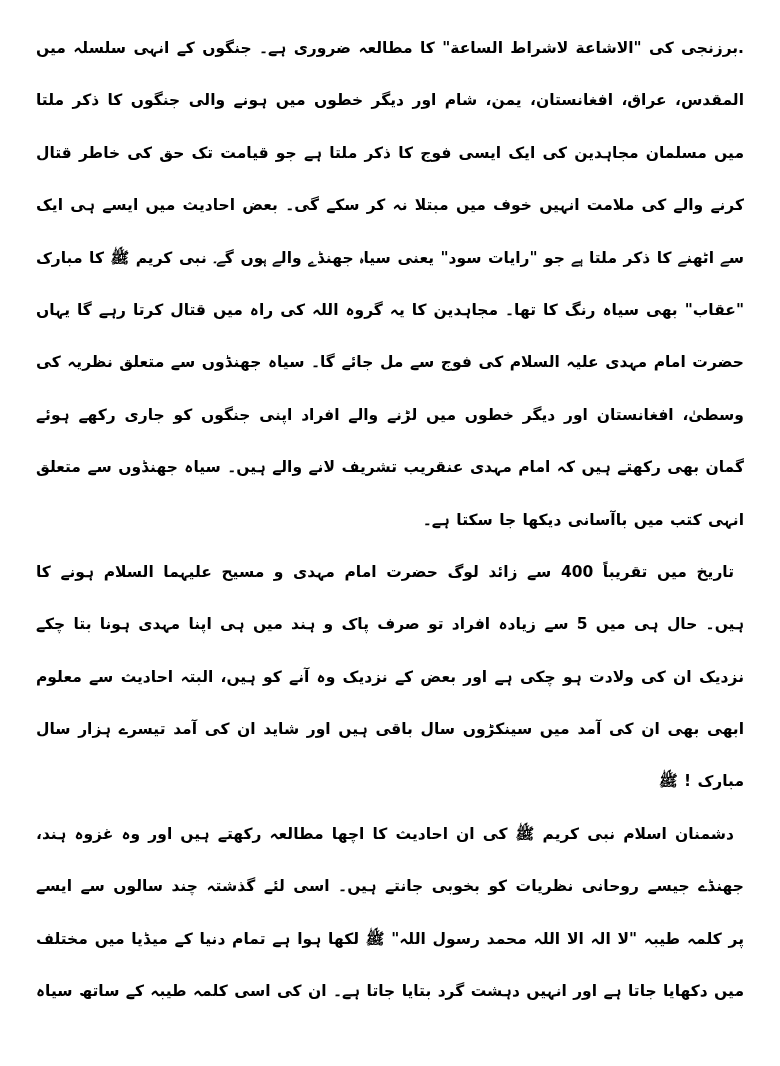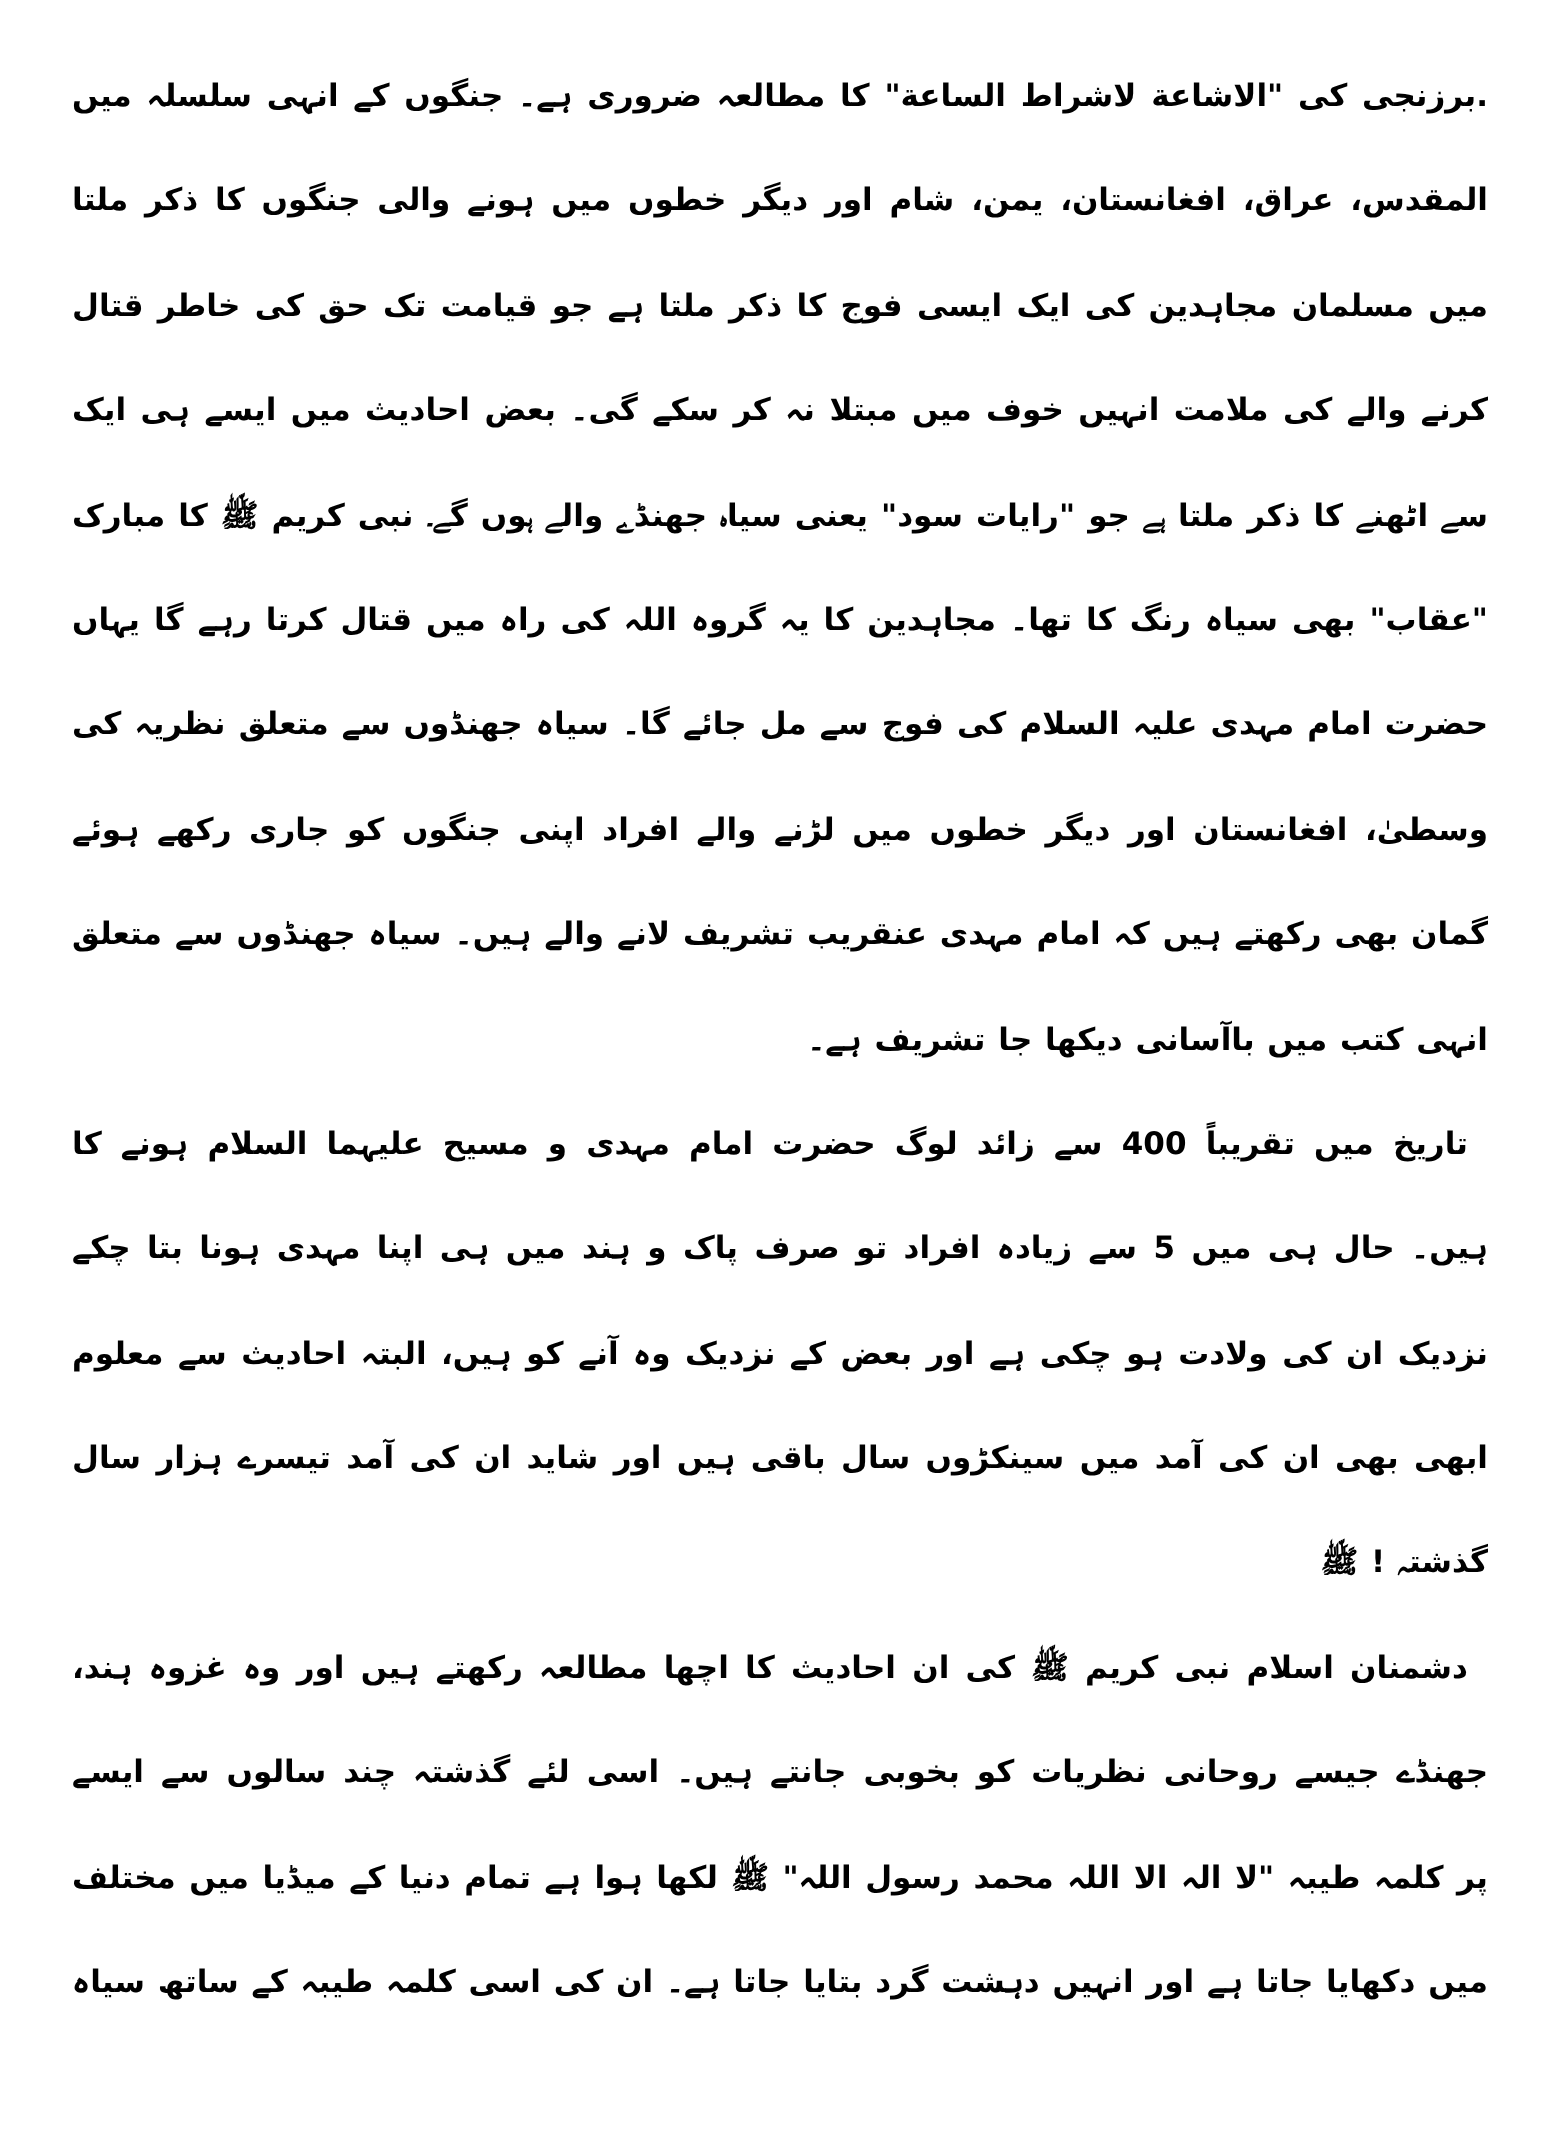--- a/index.html
+++ b/index.html
@@ -51,28 +51,28 @@
       <div class="para">
         <div class="line">.برزنجی کی "الاشاعة لاشراط الساعة" کا مطالعہ ضروری ہے۔ جنگوں کے انہی سلسلہ میں ہندوستان، ترکی، بیت</div>
         <div class="line">المقدس، عراق، افغانستان، یمن، شام اور دیگر خطوں میں ہونے والی جنگوں کا ذکر ملتا ہے۔ بعض روایات</div>
         <div class="line">میں مسلمان مجاہدین کی ایک ایسی فوج کا ذکر ملتا ہے جو قیامت تک حق کی خاطر قتال کرتے ہیں اور کسی ملامت</div>
         <div class="line">کرنے والے کی ملامت انہیں خوف میں مبتلا نہ کر سکے گی۔ بعض احادیث میں ایسے ہی ایک گروہ کے خراسان</div>
         <div class="line">سے اٹھنے کا ذکر ملتا ہے جو "رایات سود" یعنی سیاہ جھنڈے والے ہوں گے۔ نبی کریم ﷺ کا مبارک جھنڈا</div>
         <div class="line">"عقاب" بھی سیاہ رنگ کا تھا۔ مجاہدین کا یہ گروہ اللہ کی راہ میں قتال کرتا رہے گا یہاں تک کہ اس کا آخری حصہ</div>
         <div class="line">حضرت امام مہدی علیہ السلام کی فوج سے مل جائے گا۔ سیاہ جھنڈوں سے متعلق نظریہ کی بنیاد پر مشرق</div>
         <div class="line">وسطیٰ، افغانستان اور دیگر خطوں میں لڑنے والے افراد اپنی جنگوں کو جاری رکھے ہوئے ہیں۔ جبکہ بعض یہ</div>
         <div class="line">گمان بھی رکھتے ہیں کہ امام مہدی عنقریب تشریف لانے والے ہیں۔ سیاہ جھنڈوں سے متعلق روایات کو</div>
-        <div class="line end">انہی کتب میں باآسانی دیکھا جا تشریف ہے۔</div>
+        <div class="line end">انہی کتب میں باآسانی دیکھا جا سکتا ہے۔</div>
       </div>
       <div class="para indent">
         <div class="line">تاریخ میں تقریباً 400 سے زائد لوگ حضرت امام مہدی و مسیح علیہما السلام ہونے کا جھوٹا دعویٰ کر چکے</div>
         <div class="line">ہیں۔ حال ہی میں 5 سے زیادہ افراد تو صرف پاک و ہند میں ہی اپنا مہدی ہونا بتا چکے ہیں۔ بعض لوگوں کے</div>
         <div class="line">نزدیک ان کی ولادت ہو چکی ہے اور بعض کے نزدیک وہ آنے کو ہیں، البتہ احادیث سے معلوم ہوتا ہے کہ</div>
         <div class="line">ابھی بھی ان کی آمد میں سینکڑوں سال باقی ہیں اور شاید ان کی آمد تیسرے ہزار سال میں ہو گی۔ اللہ و رسولہ</div>
-        <div class="line end">گذشتہ ! ﷺ</div>
+        <div class="line end">مبارک ! ﷺ</div>
       </div>
       <div class="para indent">
         <div class="line">دشمنان اسلام نبی کریم ﷺ کی ان احادیث کا اچھا مطالعہ رکھتے ہیں اور وہ غزوہ ہند، فتح قسطنطینہ اور سیاہ</div>
         <div class="line">جھنڈے جیسے روحانی نظریات کو بخوبی جانتے ہیں۔ اسی لئے گذشتہ چند سالوں سے ایسے "سیاہ جھنڈے" جن</div>
         <div class="line">پر کلمہ طیبہ "لا الہ الا اللہ محمد رسول اللہ" ﷺ لکھا ہوا ہے تمام دنیا کے میڈیا میں مختلف گروہوں کے ہاتھ</div>
         <div class="line">میں دکھایا جاتا ہے اور انہیں دہشت گرد بتایا جاتا ہے۔ ان کی اسی کلمہ طیبہ کے ساتھ سیاہ جھنڈوں میں ایسی</div>
       </div>
     </div>
 </main>
 

